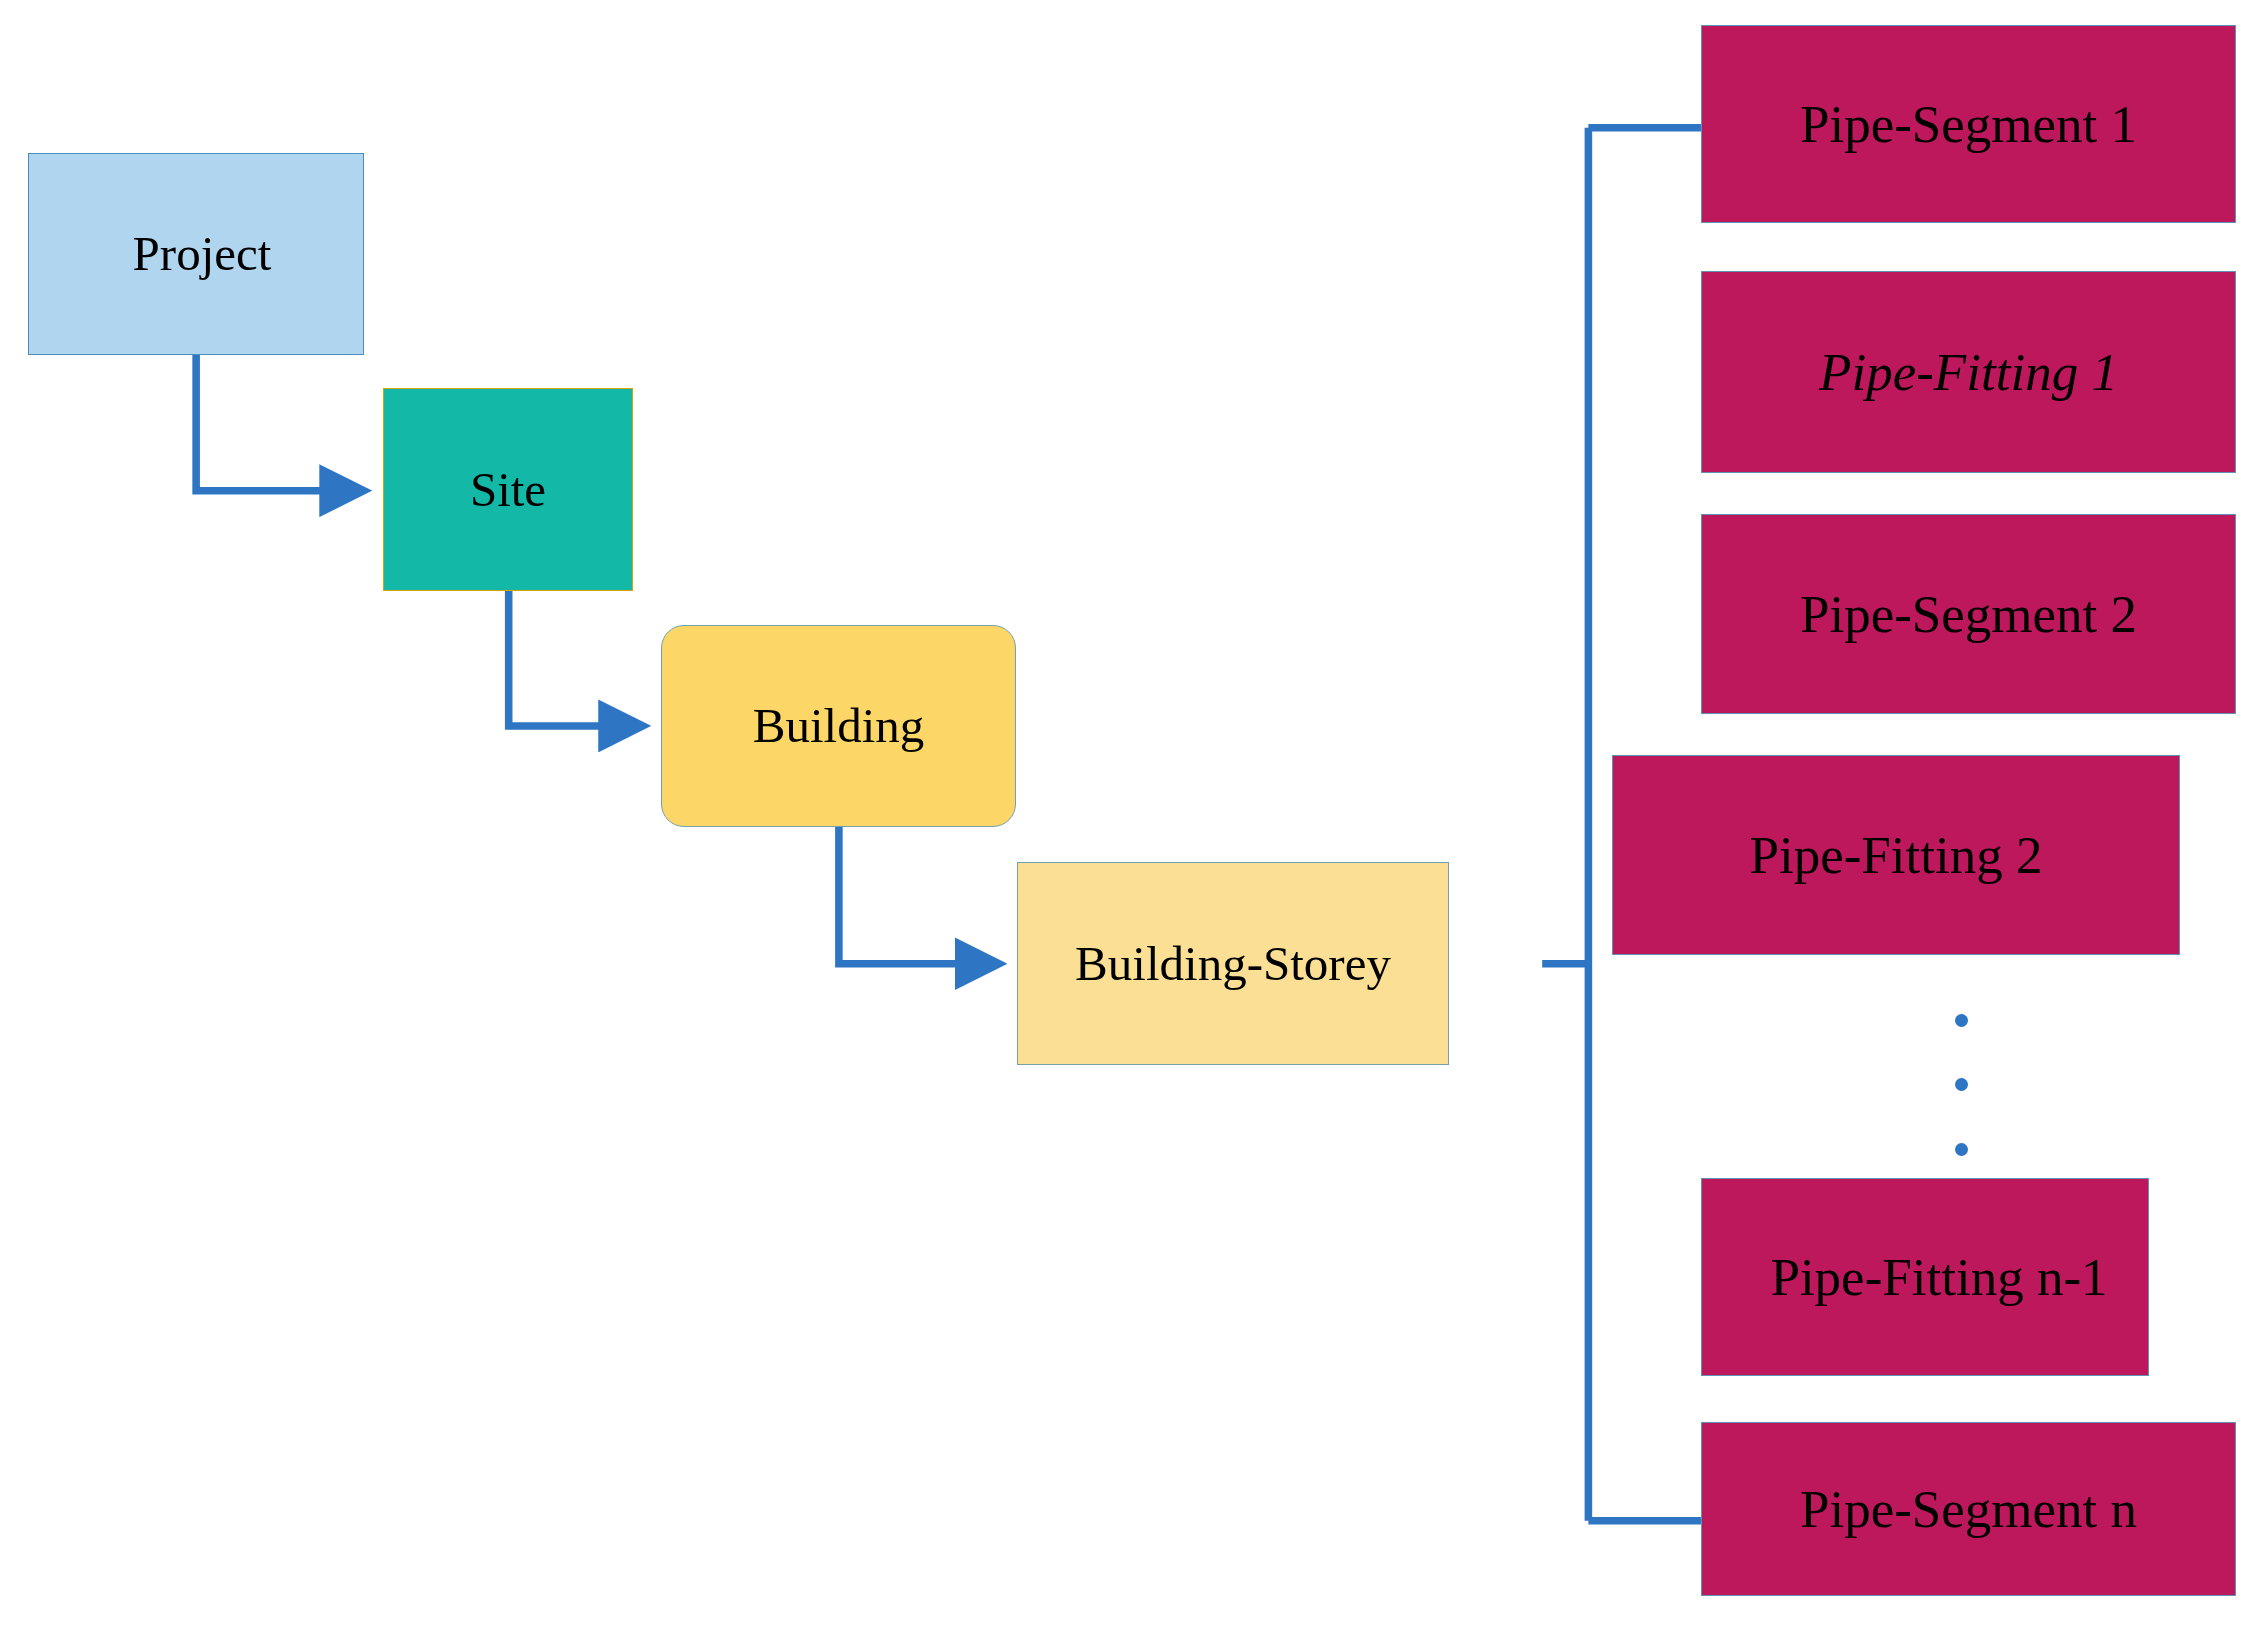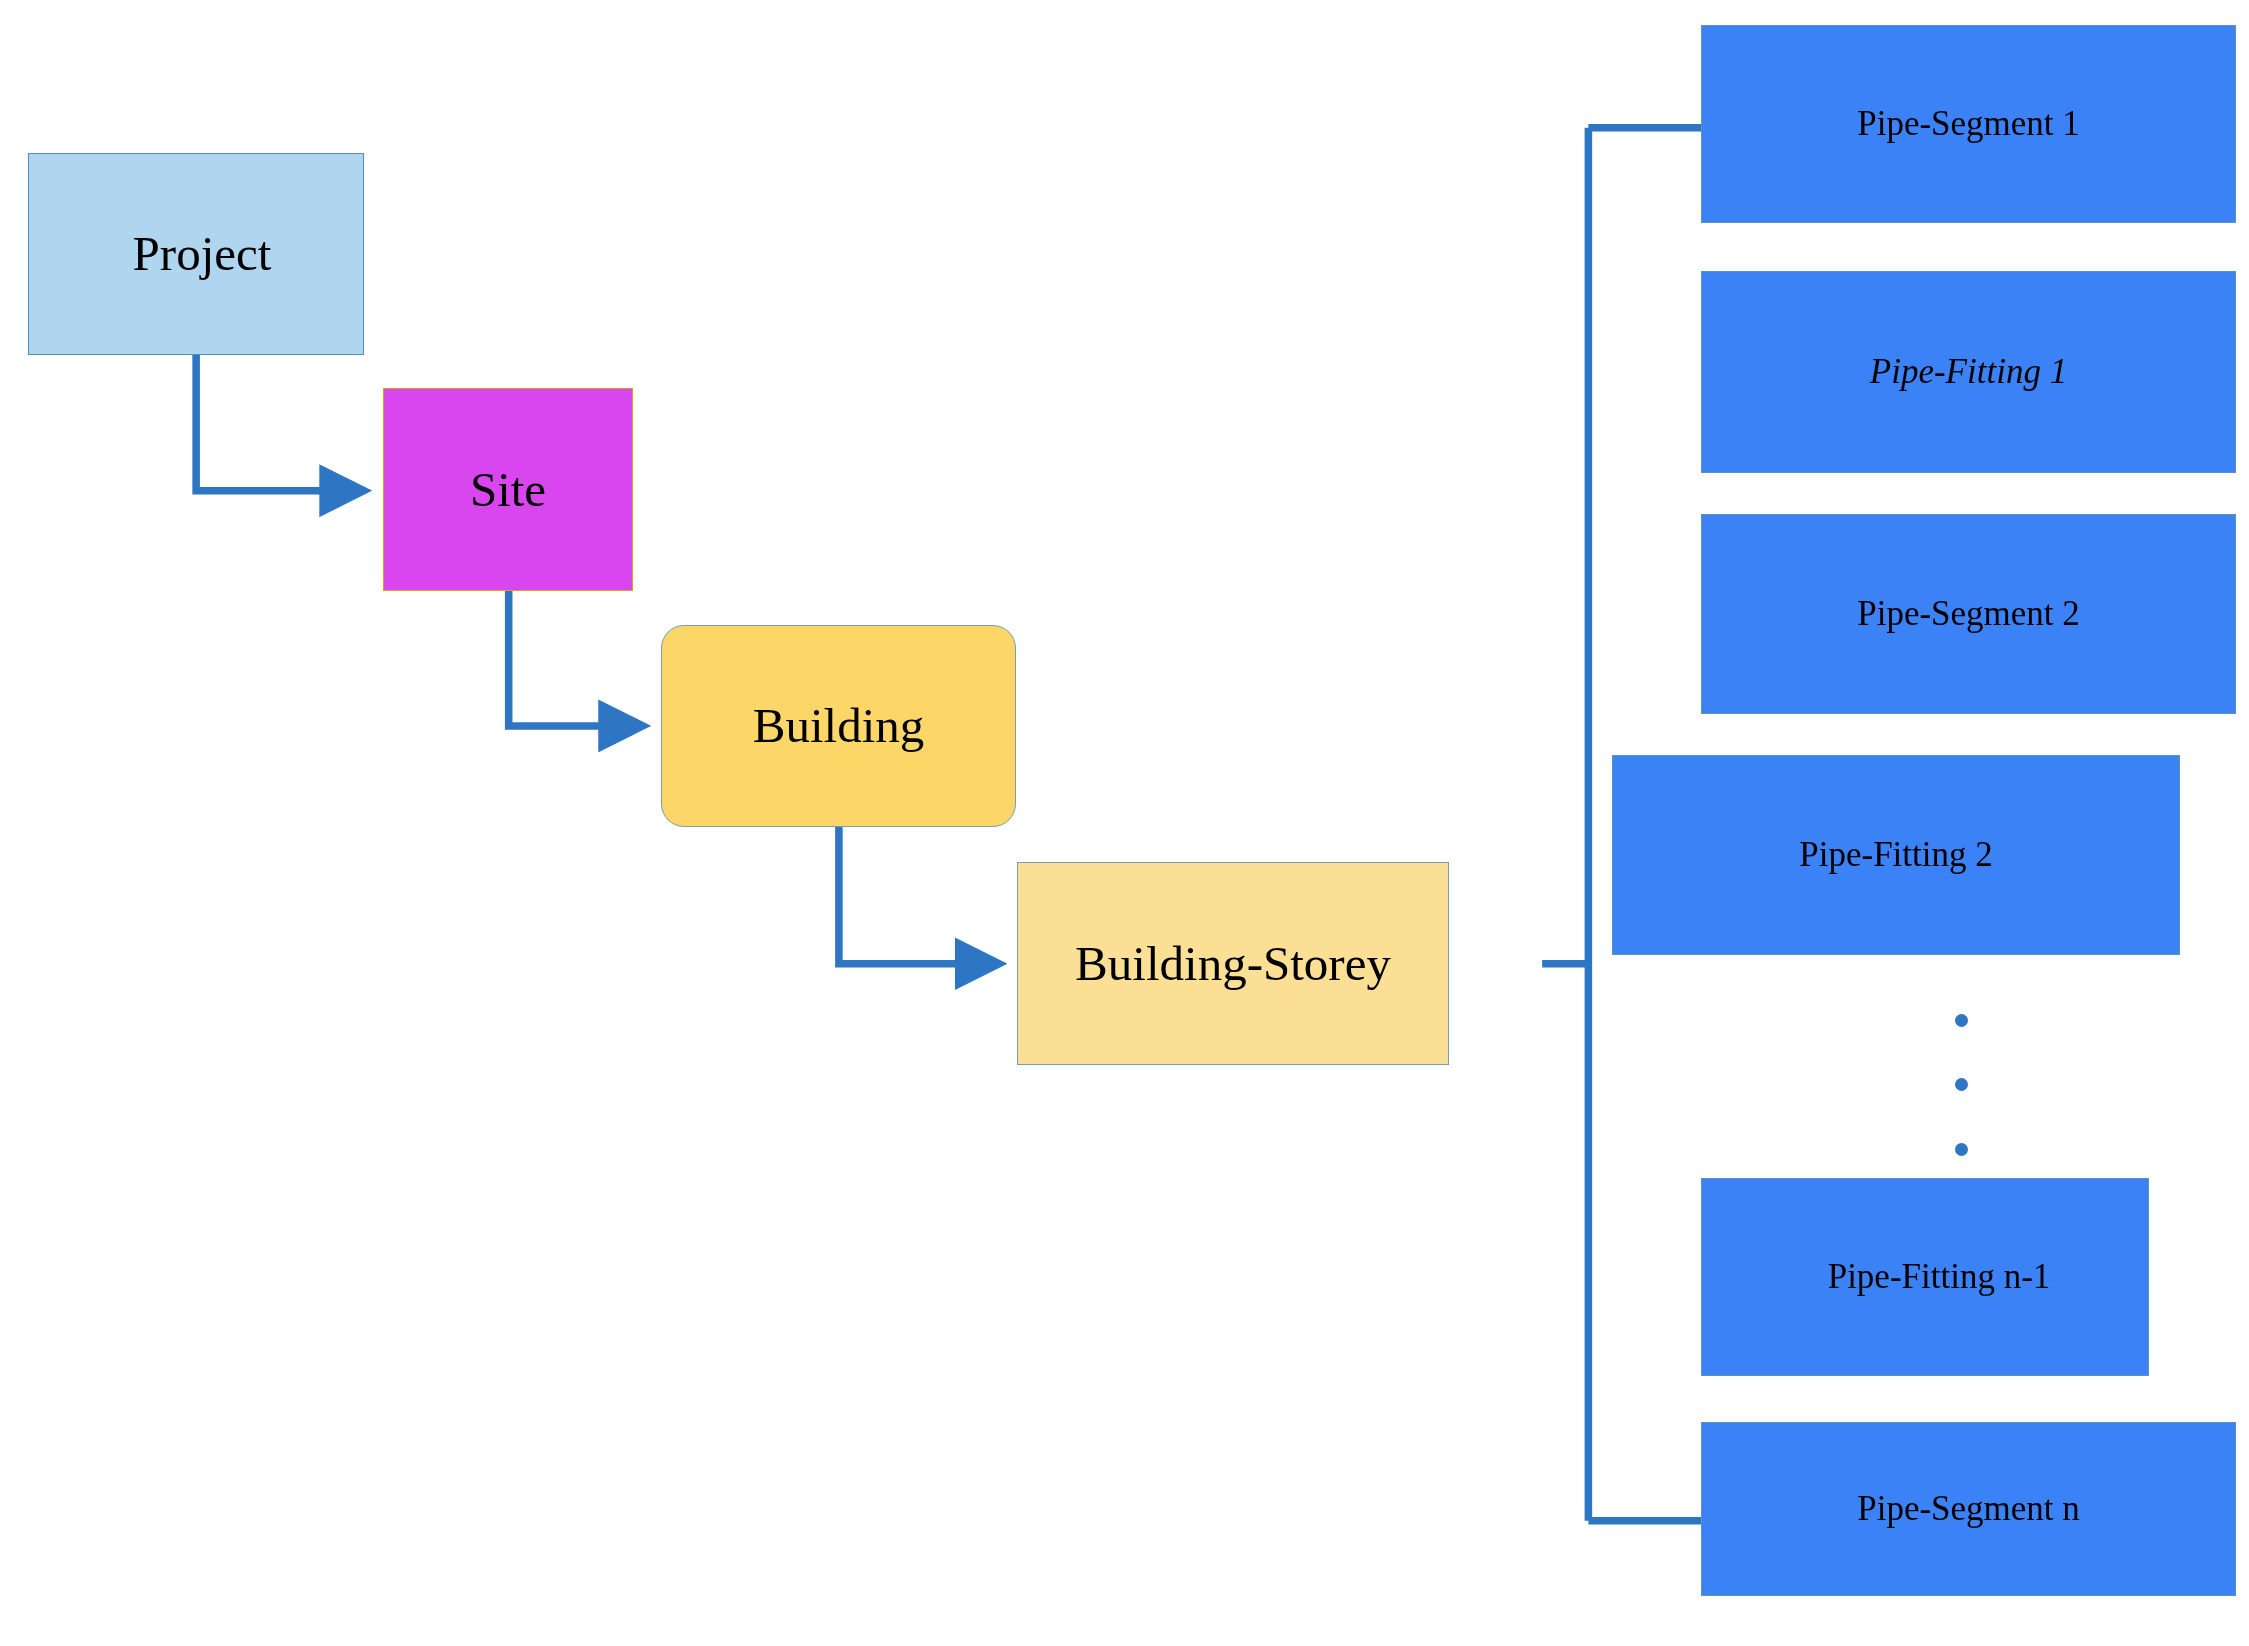--- a/index.html
+++ b/index.html
@@ -38,38 +38,38 @@
     white-space: nowrap;
     z-index: 3;
   }
   .node-project {
     background: #AFD5EF;
     border: 1.7px solid #4A8FC0;
     font-size: 49px;
     padding-left: 12px;
   }
   .node-site {
-    background: #d946ef;
+    background: #14b8a6;
     border: 1.7px solid #D9A400;
     font-size: 49px;
   }
   .node-building {
     background: #FCD667;
     border: 1.7px solid #74A0AD;
     font-size: 49px;
   }
   .node-storey {
     background: #FBDF95;
     border: 1.7px solid #74A0AD;
     font-size: 49px;
   }
   .node-pipe {
-    background: #3b82f6;
+    background: #be185d;
     border: 1.7px solid #5E93B8;
-    font-size: 35px;
+    font-size: 53px;
     text-align: right;
   }
   .dot {
     position: absolute;
     width: 13.4px;
     height: 13.4px;
     border-radius: 50%;
     background: #2E75C4;
     z-index: 3;
   }

